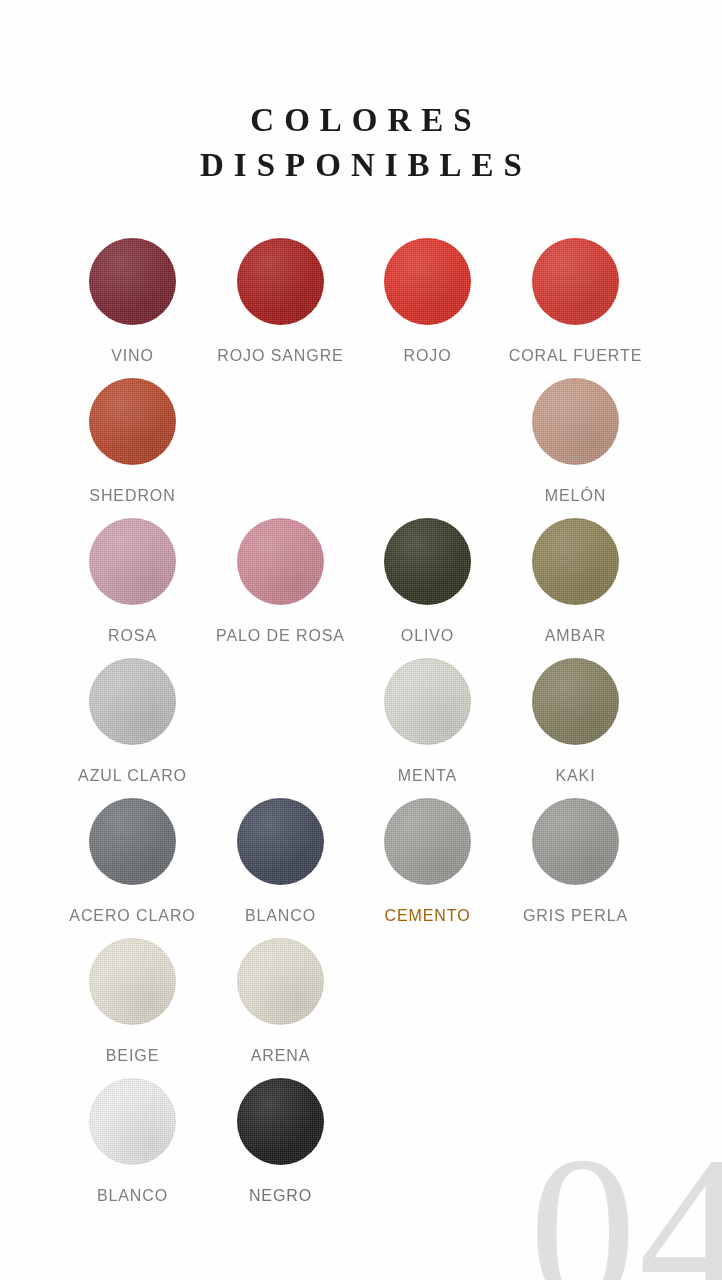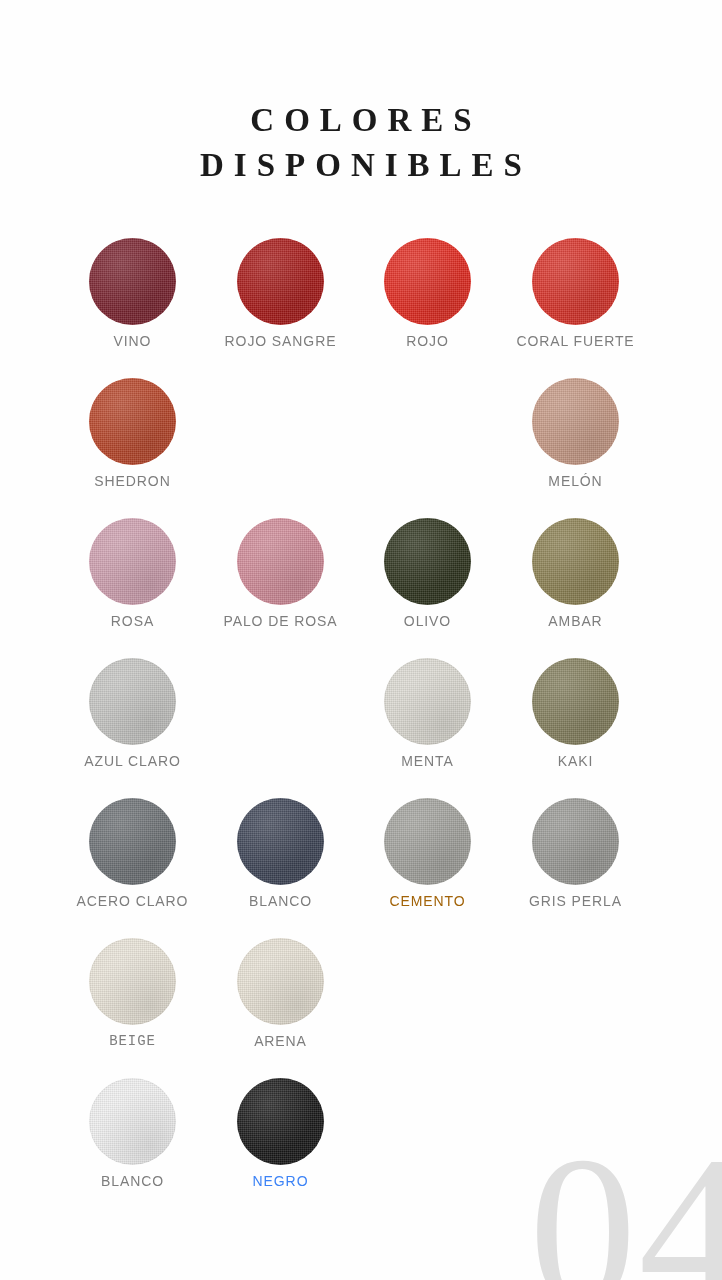--- a/index.html
+++ b/index.html
@@ -100,23 +100,23 @@
     background:
       radial-gradient(circle at 36% 30%, rgba(255,255,255,0.13), rgba(255,255,255,0) 58%),
       radial-gradient(circle at 70% 78%, rgba(0,0,0,0.09), rgba(0,0,0,0) 62%);
     pointer-events: none;
   }
   .swatch.pale {
     box-shadow: inset 0 0 0 1px rgba(0,0,0,0.035);
   }
 
   .label {
-    margin-top: 8px;
+    margin-top: 22px;
     font-family: "Liberation Sans", sans-serif;
-    font-size: 14px;
+    font-size: 16px;
     font-weight: 400;
     letter-spacing: 0.9px;
     color: #7d7d7d;
     white-space: nowrap;
   }
 
   
   .page-number {
     position: absolute;
     right: -26px;
@@ -220,36 +220,36 @@
       </div>
       <div class="cell c3">
         <div class="swatch" style="background-color: rgb(154, 154, 150);"></div>
         <div class="label" style="color: rgb(125, 125, 125);">GRIS PERLA</div>
       </div>
     </div>
 
     <div class="row">
       <div class="cell c0">
         <div class="swatch pale" style="background-color: rgb(233, 228, 216);"></div>
-        <div class="label" style="color: rgb(125, 125, 125); font-family: Liberation Mono, monospace;">BEIGE</div>
+        <div class="label" style="color: rgb(125, 125, 125);">BEIGE</div>
       </div>
       <div class="cell c1">
         <div class="swatch pale" style="background-color: rgb(231, 225, 212);"></div>
         <div class="label" style="color: rgb(125, 125, 125);">ARENA</div>
       </div>
     </div>
 
     <div class="row">
       <div class="cell c0">
         <div class="swatch pale" style="background-color: rgb(241, 241, 241);"></div>
         <div class="label" style="color: rgb(125, 125, 125);">BLANCO</div>
       </div>
       <div class="cell c1">
         <div class="swatch" style="background-color: rgb(26, 26, 26);"></div>
-        <div class="label" style="color: #3b82f6;">NEGRO</div>
+        <div class="label" style="color: #737373;">NEGRO</div>
       </div>
     </div>
 
   </div>
 
   <div class="page-number" style="color: rgb(223, 223, 223);">04</div>
 
 </div>
 
 </body></html>

